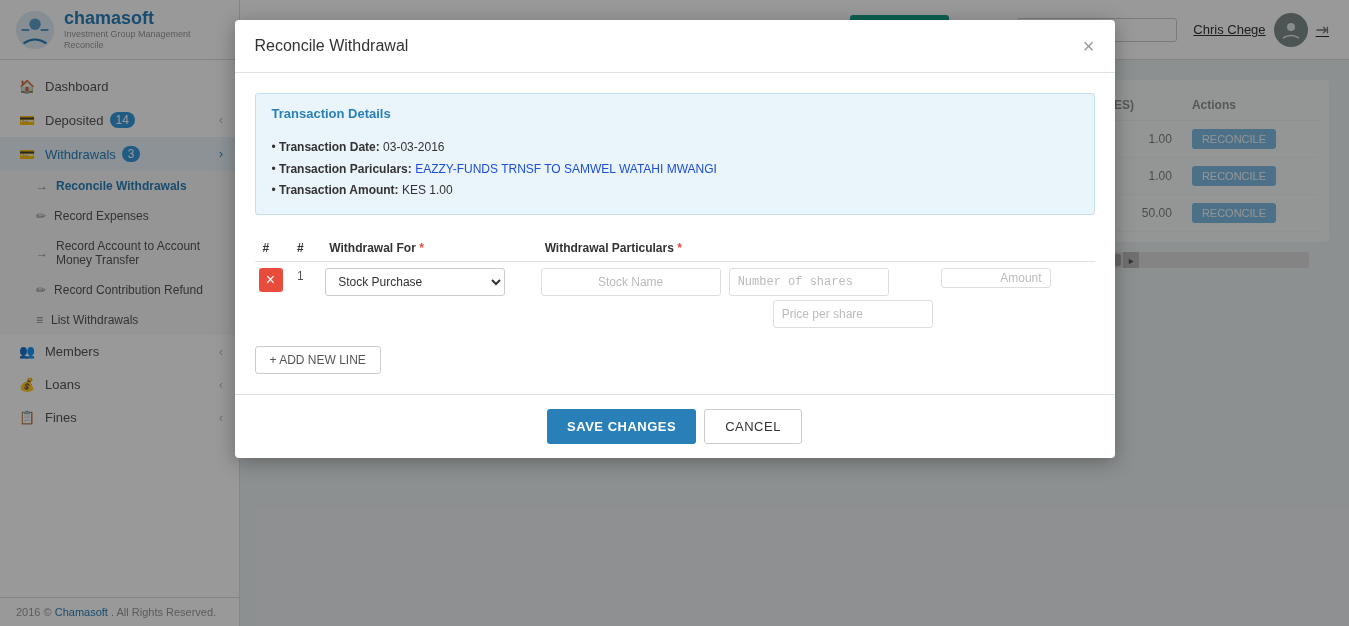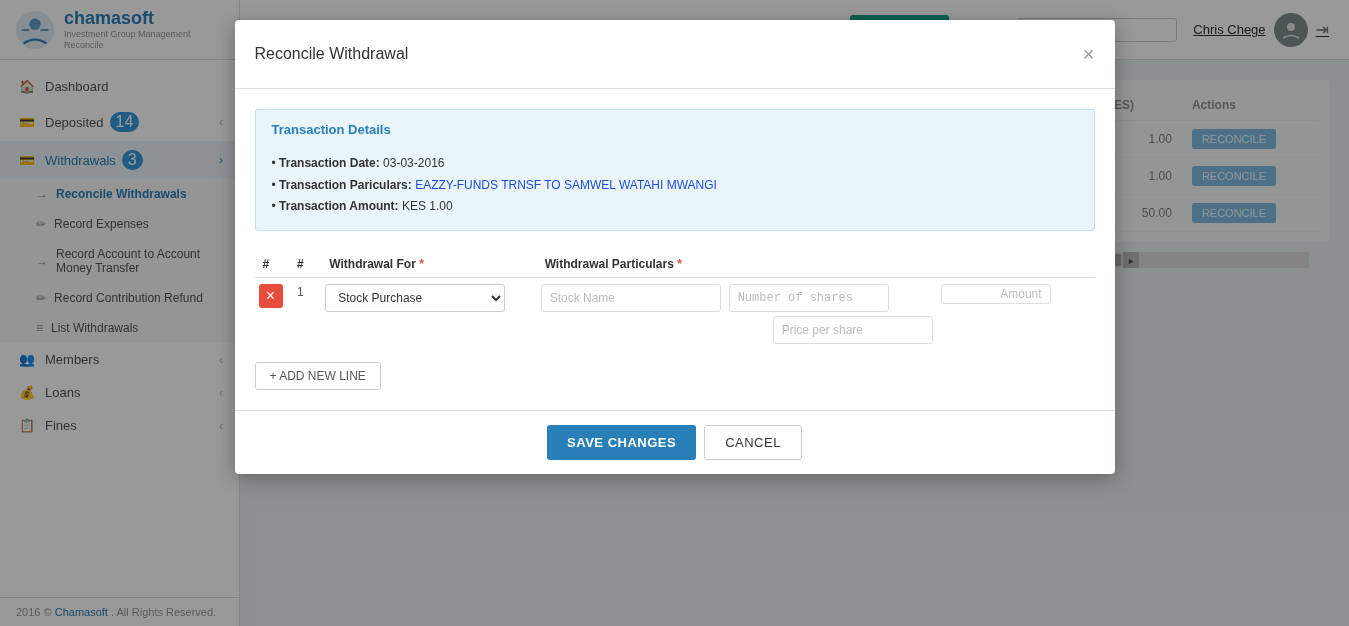--- a/index.html
+++ b/index.html
@@ -83,21 +83,21 @@
       text-align: center;
       color: #777;
     }
 
     .nav-item.active .nav-icon { color: #2980b9; }
 
     .badge {
       background: #3498db;
       color: #fff;
       border-radius: 10px;
-      font-size: 16px;
+      font-size: 12px;
       padding: 1px 6px;
       margin-left: 6px;
     }
 
     .sub-nav { background: #f9f9f9; }
 
     .sub-nav-item {
       display: flex;
       align-items: center;
       padding: 8px 16px 8px 36px;
@@ -282,21 +282,21 @@
     .modal {
       background: #fff;
       border-radius: 4px;
       width: 880px;
       max-width: 95%;
       box-shadow: 0 4px 20px rgba(0,0,0,0.3);
       position: relative;
     }
 
     .modal-header {
-      padding: 24px 20px;
+      padding: 16px 20px;
       border-bottom: 1px solid #e0e0e0;
       display: flex;
       align-items: center;
       justify-content: space-between;
     }
 
     .modal-title {
       font-size: 16px;
       font-weight: normal;
       color: #333;
@@ -694,21 +694,21 @@
             <td>
               <select class="form-select">
                 <option>Stock Purchase</option>
                 <option>Expense</option>
                 <option>Contribution Refund</option>
                 <option>Account Transfer</option>
               </select>
             </td>
             <td>
               <div style="display:flex;gap:8px;align-items:flex-start;">
-                <input type="text" class="form-input" placeholder="Stock Name" style="width: 180px; height: 28px;">
+                <input type="text" class="form-input" placeholder="Stock Name" style="width: 180px; height: 28px; text-align: center;">
                 <div class="input-group">
                   <input type="text" class="form-input" placeholder="Number of shares" style="width: 160px; height: 28px; font-family: Liberation Mono, monospace;">
                   <input type="text" class="form-input" placeholder="Price per share" style="width: 160px; height: 28px; margin-left: 44px;">
                 </div>
                 <input type="text" class="form-input" placeholder="Amount" style="width: 110px; height: 20px; text-align: right;">
               </div>
             </td>
           </tr>
         </tbody>
       </table>

